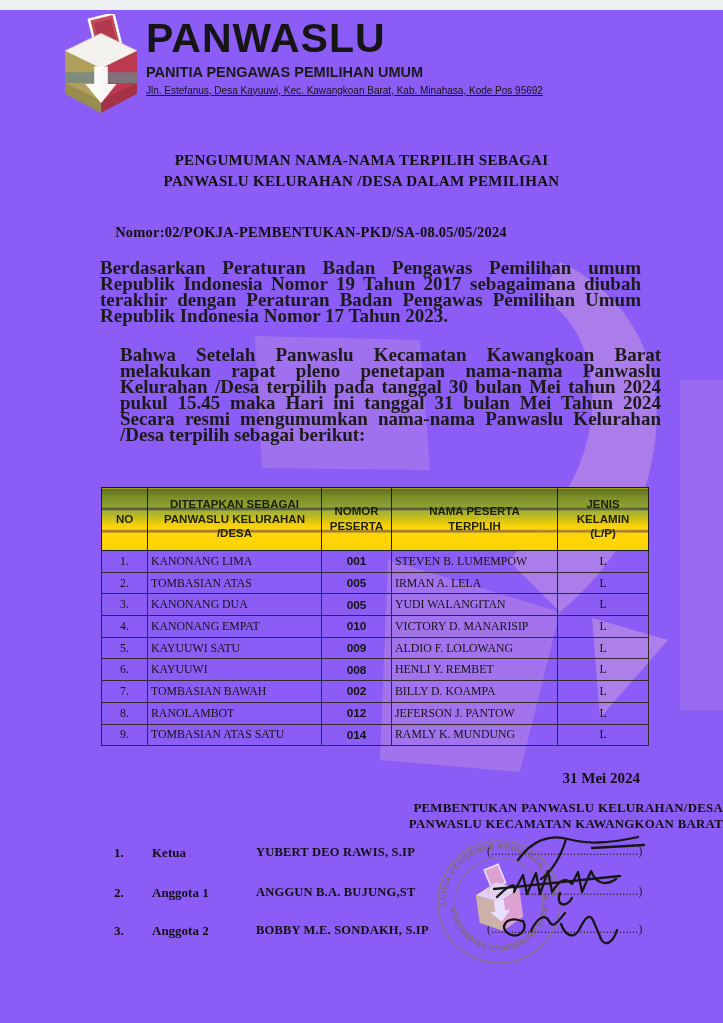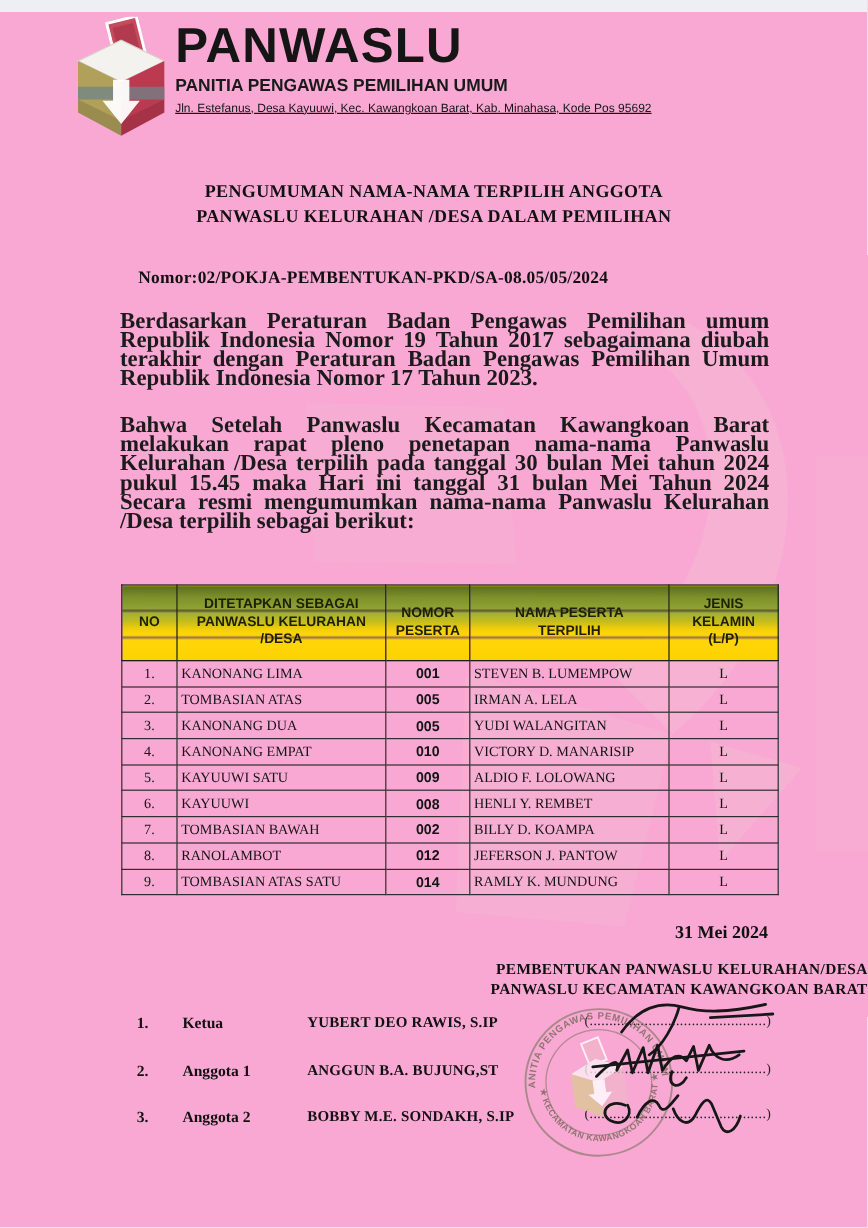--- a/index.html
+++ b/index.html
@@ -1,16 +1,16 @@
 <!DOCTYPE html>
 <html><head>
 <meta charset="utf-8">
 <style>
   html,body{margin:0;padding:0;background:#fff;}
-  .page{position:relative;width:723px;height:1023px;background:#f9a8d4;overflow:hidden;
+  .page{position:relative;width:723px;height:1023px;background:#8b5cf6;overflow:hidden;
         font-family:"Liberation Serif", serif;color:#111;}
   .scan-top{position:absolute;top:0;left:0;width:723px;height:10px;background:#edeff2;}
   .content{position:relative;z-index:2;}
 
   
   .logo{position:absolute;top:14px;left:57px;width:88px;height:102px;}
   .org-block{position:absolute;top:18px;left:146px;width:470px;font-family:"Liberation Sans",sans-serif;}
   .org-name{font-size:41px;font-weight:900;letter-spacing:1px;color:#151515;line-height:1.0;}
   .org-sub{font-size:14.5px;font-weight:800;line-height:1.22;margin-top:5px;color:#1a1a1a;}
   .org-addr{font-size:10px;font-weight:400;text-decoration:underline;margin-top:3px;color:#151515;}
@@ -18,21 +18,21 @@
   
   .doc-title{position:absolute;top:150px;left:0;width:723px;text-align:center;
              font-weight:700;font-size:15px;line-height:21px;letter-spacing:.3px;}
   .doc-nomor{position:absolute;top:224px;left:0;width:622px;text-align:center;
              font-weight:700;font-size:14.5px;letter-spacing:.2px;}
 
   
   .para{position:absolute;left:100px;width:541px;text-align:justify;
         font-weight:700;font-size:19px;line-height:16px;color:#1b1b1b;}
   .para1{top:260px;}
-  .para2{top:347px;}
+  .para2{top:347px;margin-left:20px;}
 
   
   table.main{position:absolute;top:487px;left:101px;width:547px;border-collapse:collapse;
              table-layout:fixed;}
   table.main col.c-no{width:46px;} table.main col.c-area{width:174px;}
   table.main col.c-nomor{width:70px;} table.main col.c-nama{width:166px;}
   table.main col.c-jk{width:91px;}
   table.main th{
     background:linear-gradient(180deg,#5d6e1f 0%,#7f922b 16%,#8ea233 30%,rgba(45,55,0,.75) 33%,
                #9fb037 36%,#c8bd1c 48%,#f4cf08 58%,#ffd60a 66%,rgba(95,75,0,.65) 69%,
@@ -100,21 +100,21 @@
 
     <div class="org-block">
       <div class="org-name">PANWASLU</div>
       <div class="org-sub">
         <div>PANITIA PENGAWAS PEMILIHAN UMUM</div>
       </div>
       <div class="org-addr">Jln. Estefanus, Desa Kayuuwi, Kec. Kawangkoan Barat, Kab. Minahasa, Kode Pos 95692</div>
     </div>
 
     <div class="doc-title">
-      <div>PENGUMUMAN NAMA-NAMA TERPILIH ANGGOTA</div>
+      <div>PENGUMUMAN NAMA-NAMA TERPILIH SEBAGAI</div>
       <div>PANWASLU KELURAHAN /DESA DALAM  PEMILIHAN</div>
     </div>
     <div class="doc-nomor">Nomor:02/POKJA-PEMBENTUKAN-PKD/SA-08.05/05/2024</div>
 
     <div class="para para1">Berdasarkan Peraturan Badan Pengawas Pemilihan umum Republik Indonesia Nomor 19 Tahun 2017 sebagaimana diubah terakhir dengan Peraturan Badan Pengawas Pemilihan Umum Republik Indonesia Nomor 17 Tahun 2023.</div>
     <div class="para para2">Bahwa Setelah Panwaslu Kecamatan Kawangkoan Barat melakukan rapat pleno penetapan nama-nama Panwaslu Kelurahan /Desa terpilih pada tanggal 30 bulan Mei tahun 2024 pukul 15.45 maka Hari ini tanggal 31 bulan Mei Tahun 2024 Secara resmi mengumumkan nama-nama Panwaslu Kelurahan /Desa terpilih sebagai berikut:</div>
 
     <table class="main">
       <colgroup>
           <col class="c-no">

